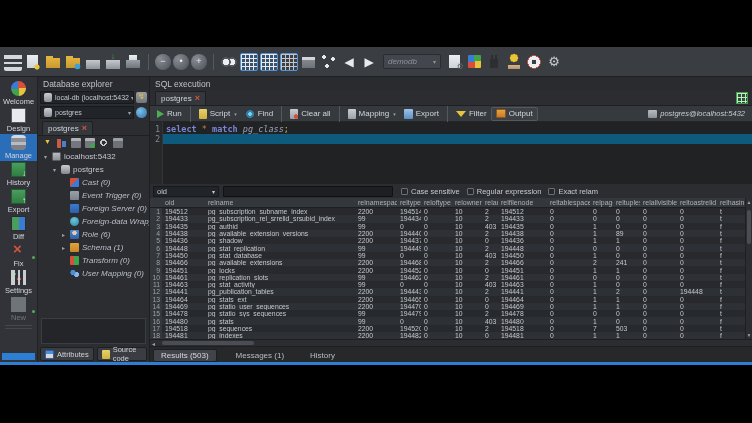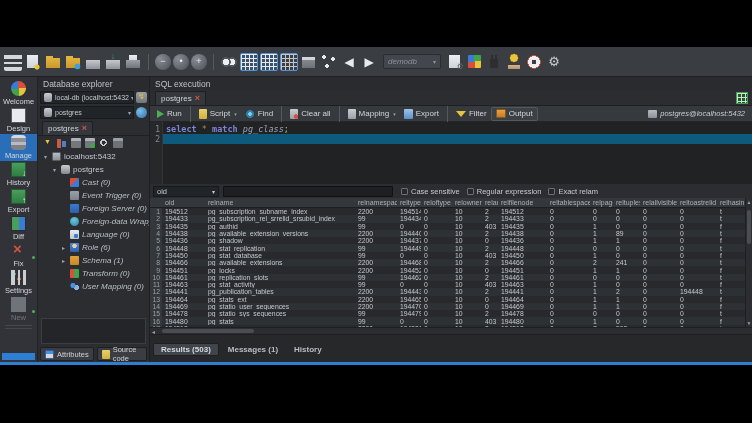--- a/index.html
+++ b/index.html
@@ -153,21 +153,21 @@
   .grow.head .gcell{font-size:7px;color:#aeb2b8;}
   .gcell.num{padding-left:0;padding-right:2px;justify-content:flex-end;background:#34373b;color:#9da1a7;}
   .grow:nth-child(odd):not(.head){background:#2d3034;}
   .grow:nth-child(even):not(.head){background:#27292c;}
   .vscroll{position:absolute;right:0;top:0;bottom:0;width:7px;background:#2b2d31;border-left:1px solid #1d1f22;}
   .vthumb{position:absolute;left:1px;right:1px;top:12px;height:34px;background:#4a4e54;border-radius:2px;}
   .varr{position:absolute;left:0;right:0;height:8px;font-size:5px;color:#9aa0a8;display:flex;align-items:center;justify-content:center;}
   .hscroll{height:7px;flex:none;background:#2b2d31;border-top:1px solid #1d1f22;position:relative;}
   .harr{position:absolute;left:2px;top:0;bottom:0;font-size:6px;color:#9aa0a8;display:flex;align-items:center;}
   .hthumb{position:absolute;left:12px;top:1px;height:4px;width:92px;background:#4a4e54;border-radius:2px;}
-  .rtabs{height:28px;flex:none;display:flex;align-items:center;gap:2px;padding:1px 3px 0 3px;background:#26282a;border-top:1px solid #1d1f22;font-weight:bold;}
+  .rtabs{height:16px;flex:none;display:flex;align-items:center;gap:12px;padding:1px 3px 0 3px;background:#26282a;border-top:1px solid #1d1f22;}
   .rtab{height:13px;display:flex;align-items:center;padding:0 7px;font-size:8px;color:#b9bdc3;border-radius:2px;}
   .rtab.active{background:#41444a;border:1px solid #1d1f22;color:#d5d8dc;}
   .accent{position:absolute;left:0;bottom:0;height:3px;width:100%;background:#2d7fd4;}
 </style>
 </head>
 <body>
 
 <div class="stage">
   <div class="app">
 
@@ -305,25 +305,20 @@
             <span class="tw"></span>
             <div class="tico t-server"></div>
             <span class="tlabel">Foreign Server (0)</span>
           </div>
           <div class="trow obj" style="padding-left: 22px;">
             <span class="tw"></span>
             <div class="tico t-wrapper"></div>
             <span class="tlabel">Foreign-data Wrapper (0)</span>
           </div>
           <div class="trow obj" style="padding-left: 22px;">
-            <span class="tw"></span>
-            <div class="tico t-language"></div>
-            <span class="tlabel">Language (0)</span>
-          </div>
-          <div class="trow obj" style="padding-left: 22px;">
             <span class="tw">▸</span>
             <div class="tico t-role"></div>
             <span class="tlabel">Role (6)</span>
           </div>
           <div class="trow obj" style="padding-left: 22px;">
             <span class="tw">▸</span>
             <div class="tico t-schema"></div>
             <span class="tlabel">Schema (1)</span>
           </div>
           <div class="trow obj" style="padding-left: 22px;">

